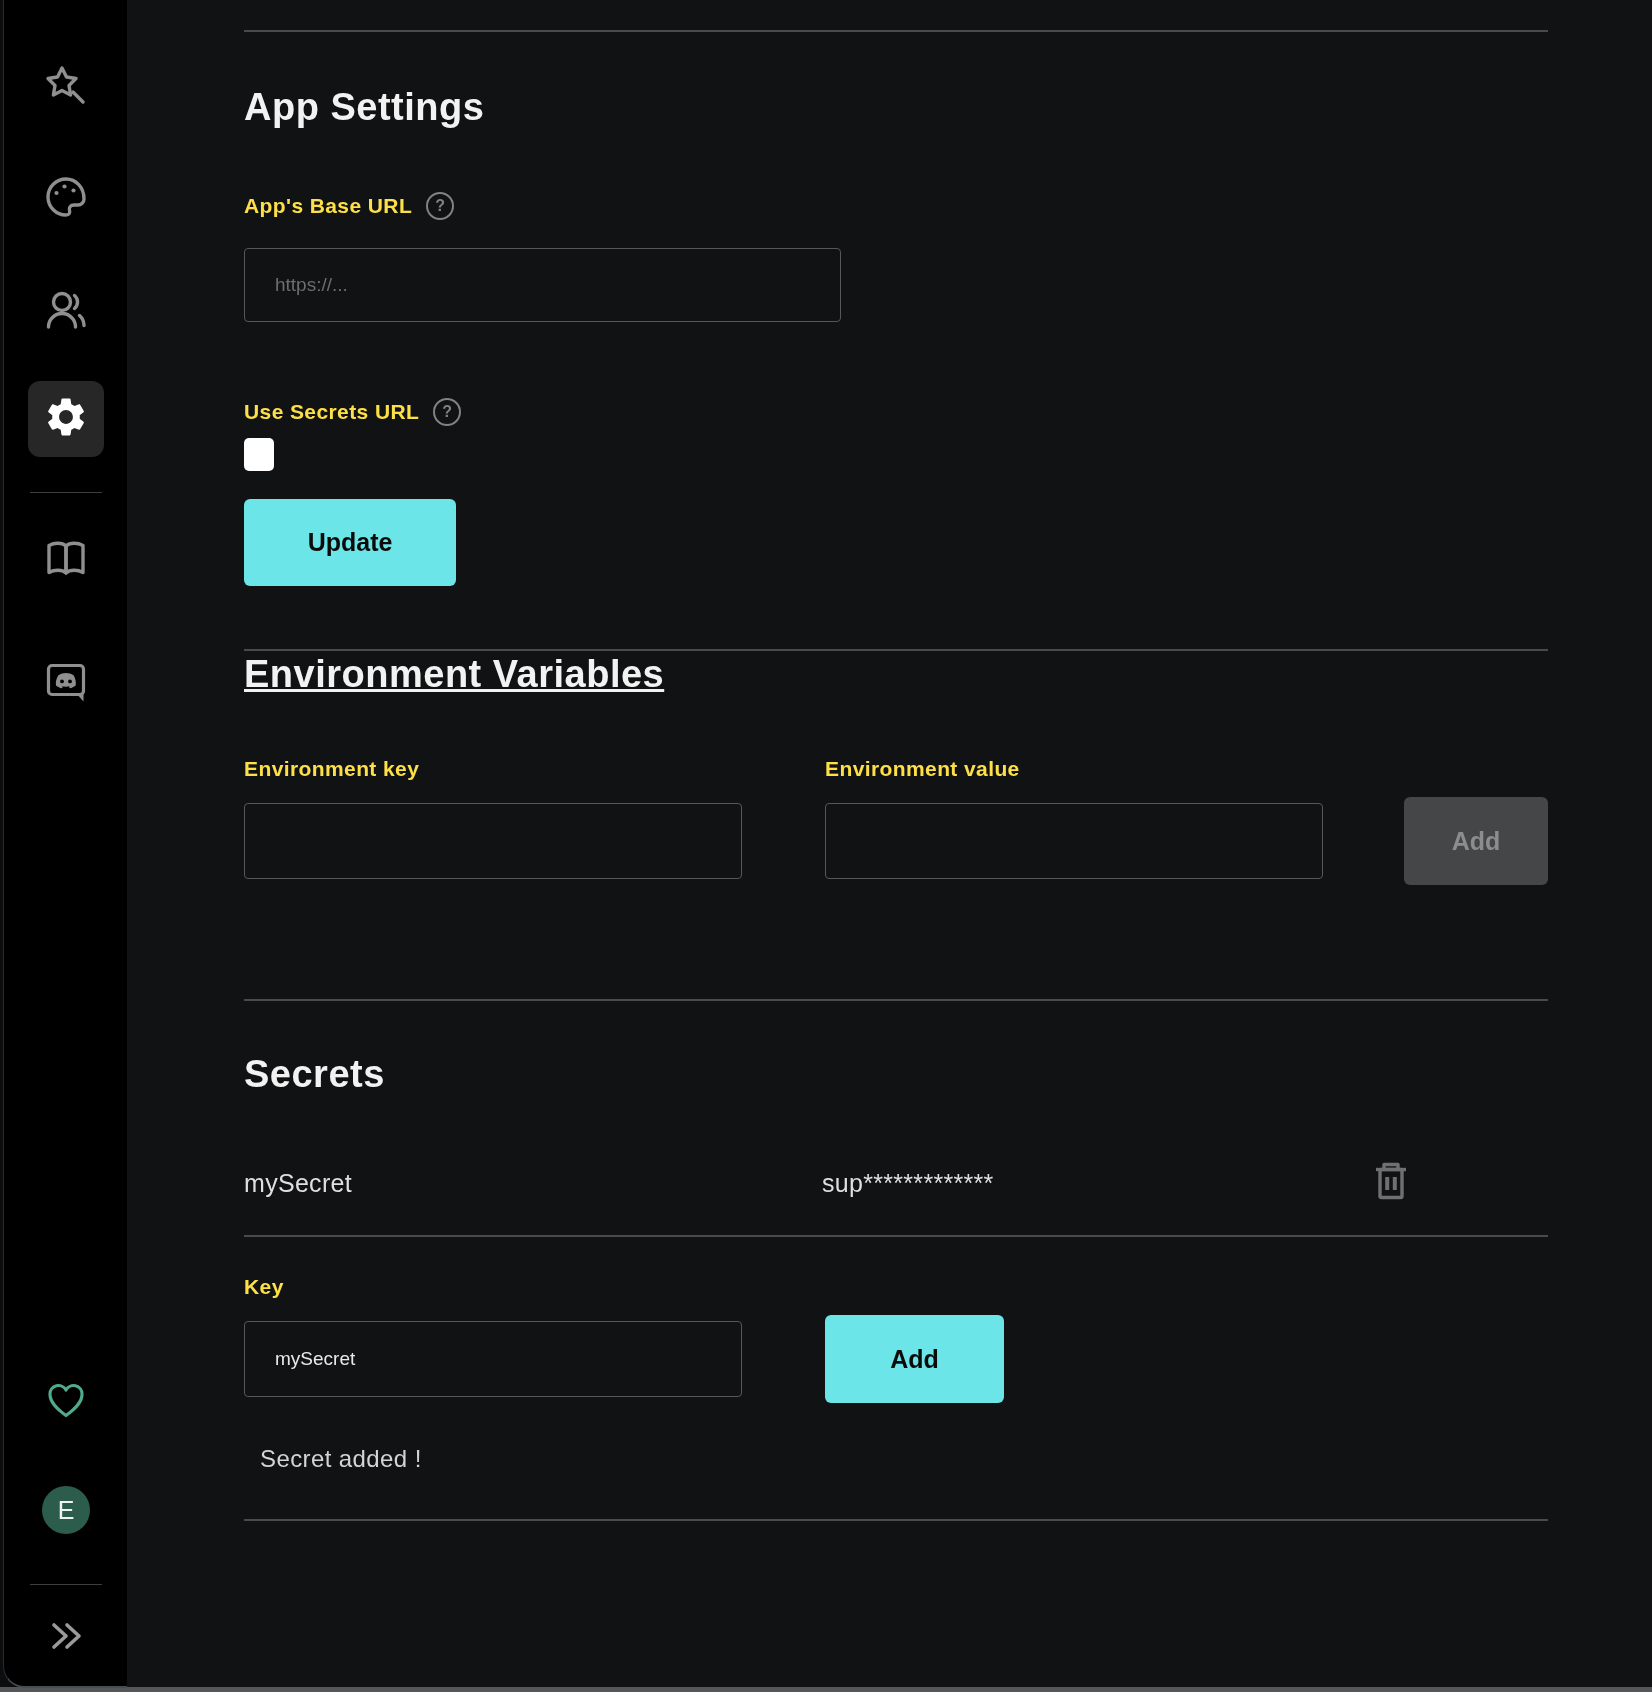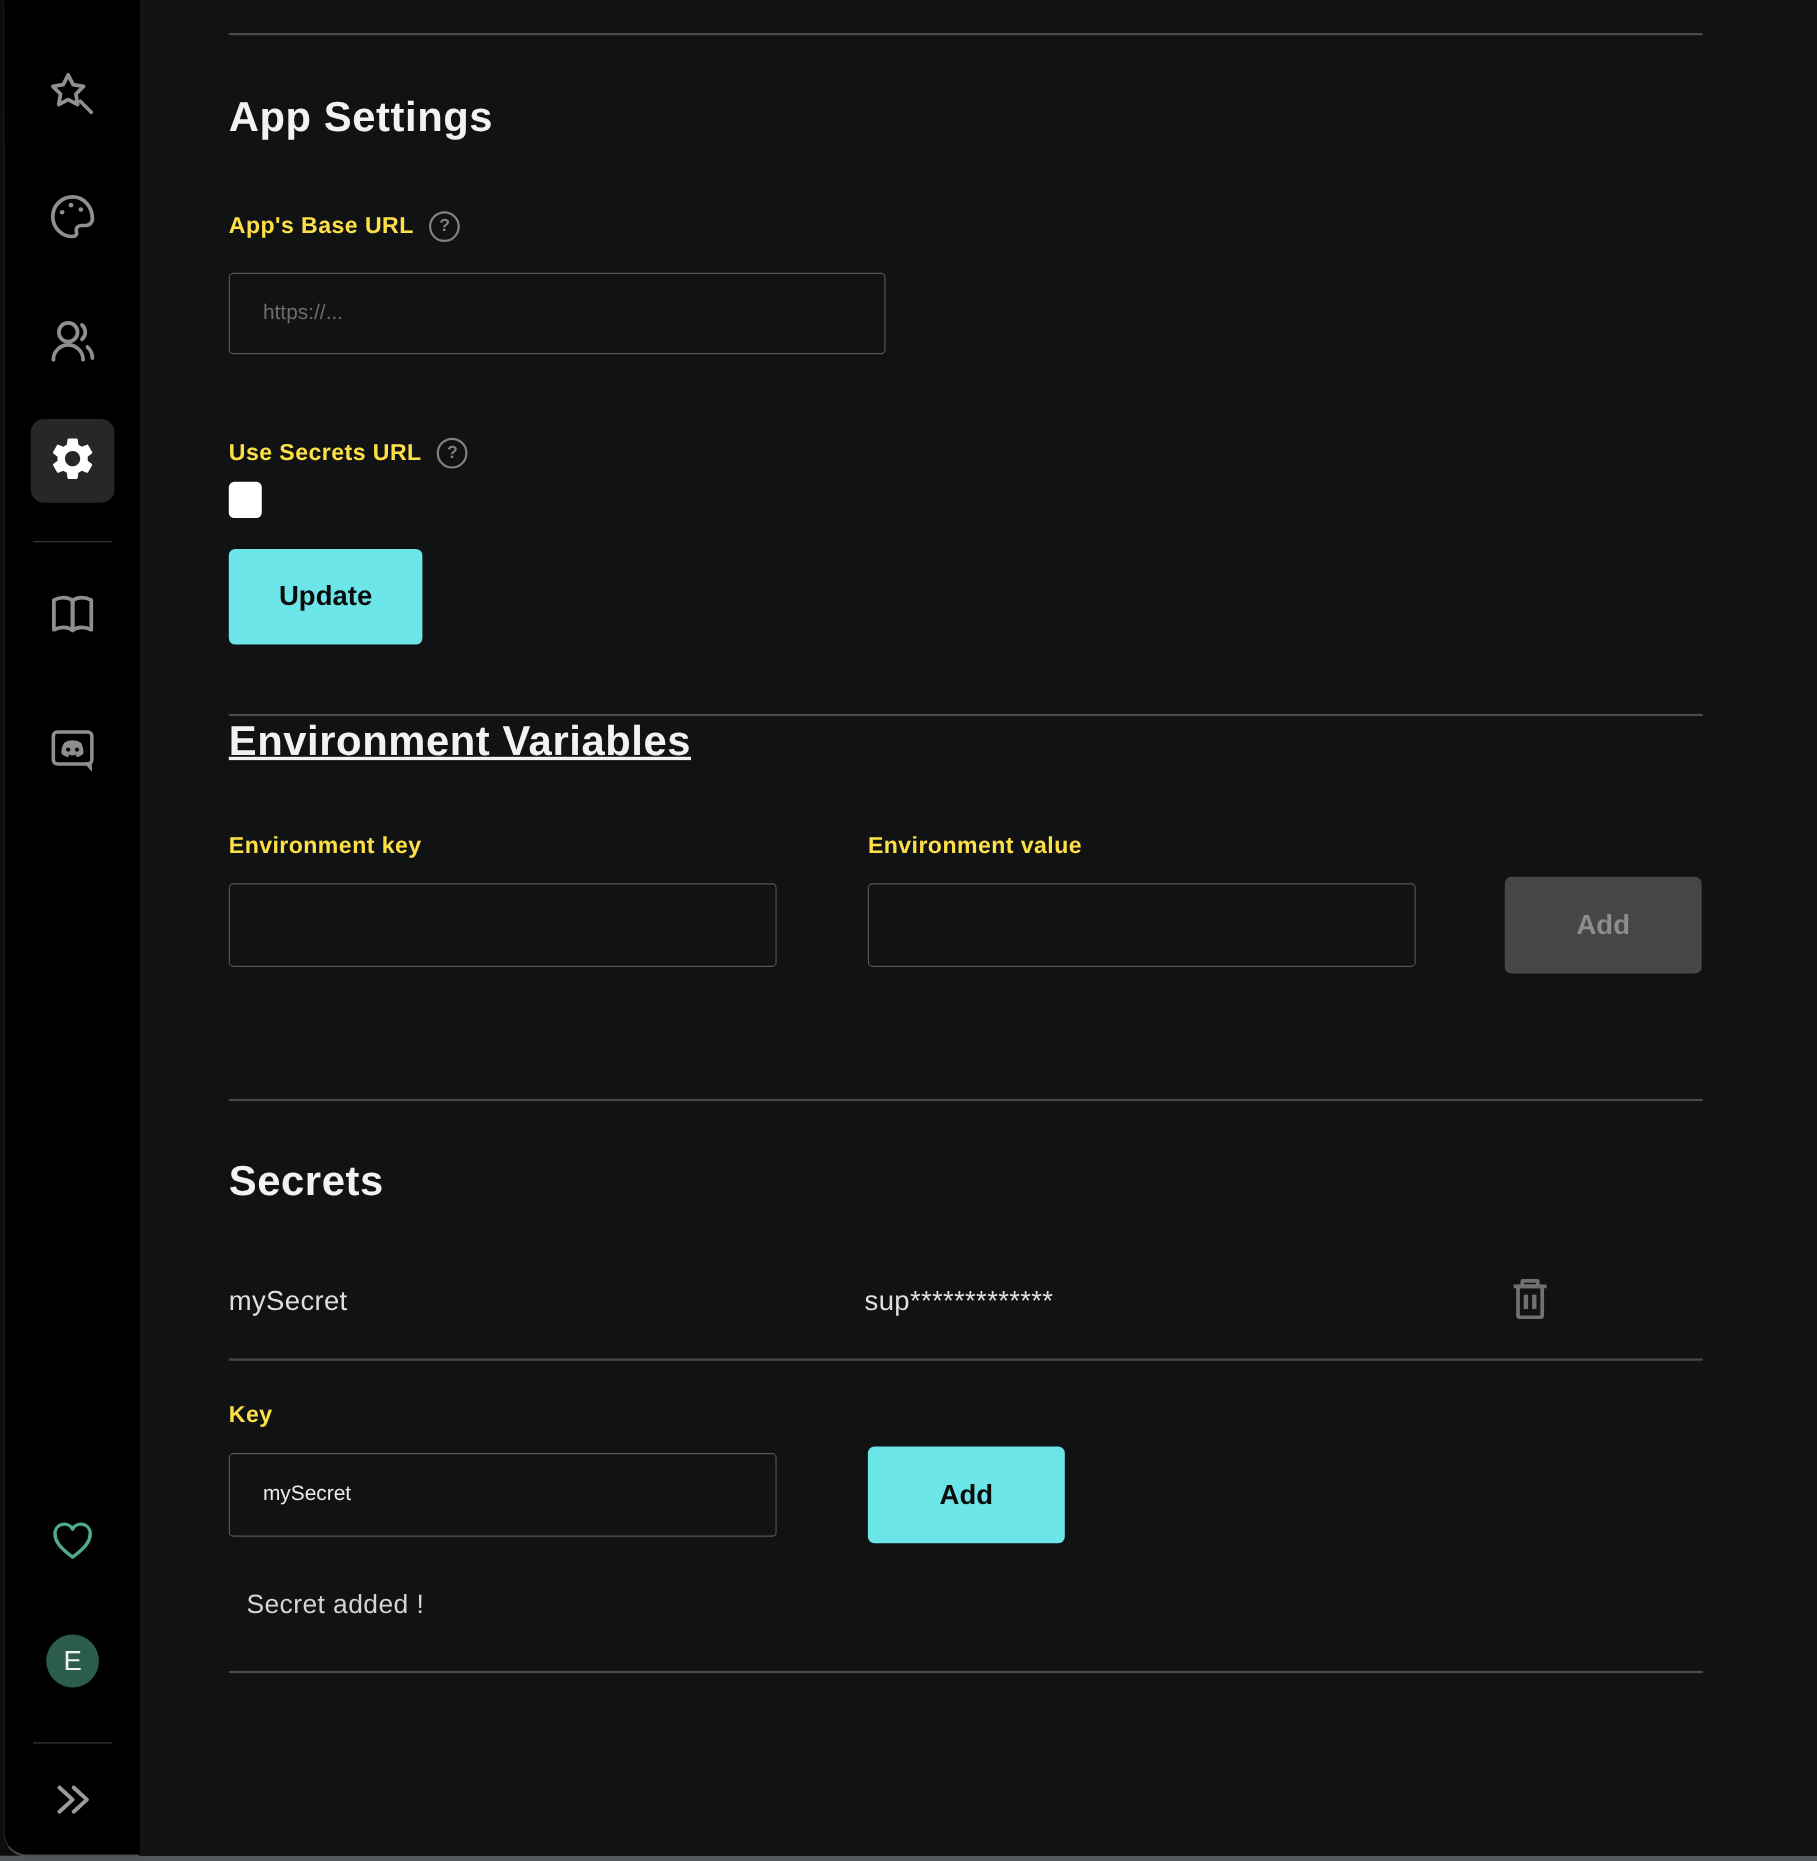--- a/index.html
+++ b/index.html
@@ -33,21 +33,21 @@
   .avatar {
     position:absolute; top:1486px; left:38px; width:48px; height:48px; border-radius:50%;
     background:#2c5c4b; color:#eef5f1; font-size:25px;
     display:flex; align-items:center; justify-content:center; cursor:pointer;
   }
 
   
   .main {
     position:absolute; left:127px; right:0; top:0; bottom:5px;
     background:#111213;
-    padding:0 104px 0 81px;
+    padding:0 104px 0 117px;
     z-index:1;
   }
   .rule { border-top:2px solid #4a4a4a; }
   h1.section-title {
     color:#f2f2f2; font-size:38px; font-weight:600; letter-spacing:.5px; line-height:46px;
   }
   .field-label-row { display:flex; align-items:center; height:28px; }
   .field-label { color:#fde047; font-size:21px; font-weight:700; letter-spacing:.4px; }
   .help {
     width:28px; height:28px; border:2.5px solid #808284; border-radius:50%;
@@ -62,21 +62,21 @@
   }
   .text-input::placeholder { color:#6b6d6f; }
   .url-input { width:597px; height:74px; margin-top:28px; }
   .checkbox {
     width:30px; height:33px; background:#fff; border-radius:5px; margin-top:12px; cursor:pointer;
   }
   .btn {
     border:none; border-radius:6px; font-family:"Liberation Sans", sans-serif;
     font-weight:700; font-size:25px; cursor:pointer;
   }
-  .btn-update { width:176px; height:87px; background:#6ce5e8; color:#0b0b0b; margin-top:28px; display:block; }
+  .btn-update { width:212px; height:87px; background:#6ce5e8; color:#0b0b0b; margin-top:28px; display:block; }
   .btn-add-disabled { width:179px; height:88px; background:#454647; color:#8b8d8f; cursor:default; }
   .btn-add { width:179px; height:88px; background:#6ce5e8; color:#0b0b0b; }
 
   .form-row { display:flex; align-items:flex-end; }
   .field { width:498px; }
   .field.key-col { margin-right:83px; }
   .field.val-col { margin-right:81px; }
   .field .text-input { width:498px; height:76px; margin-top:20px; }
   .form-row .btn { align-self:flex-end; margin-bottom:-6px; }
 

